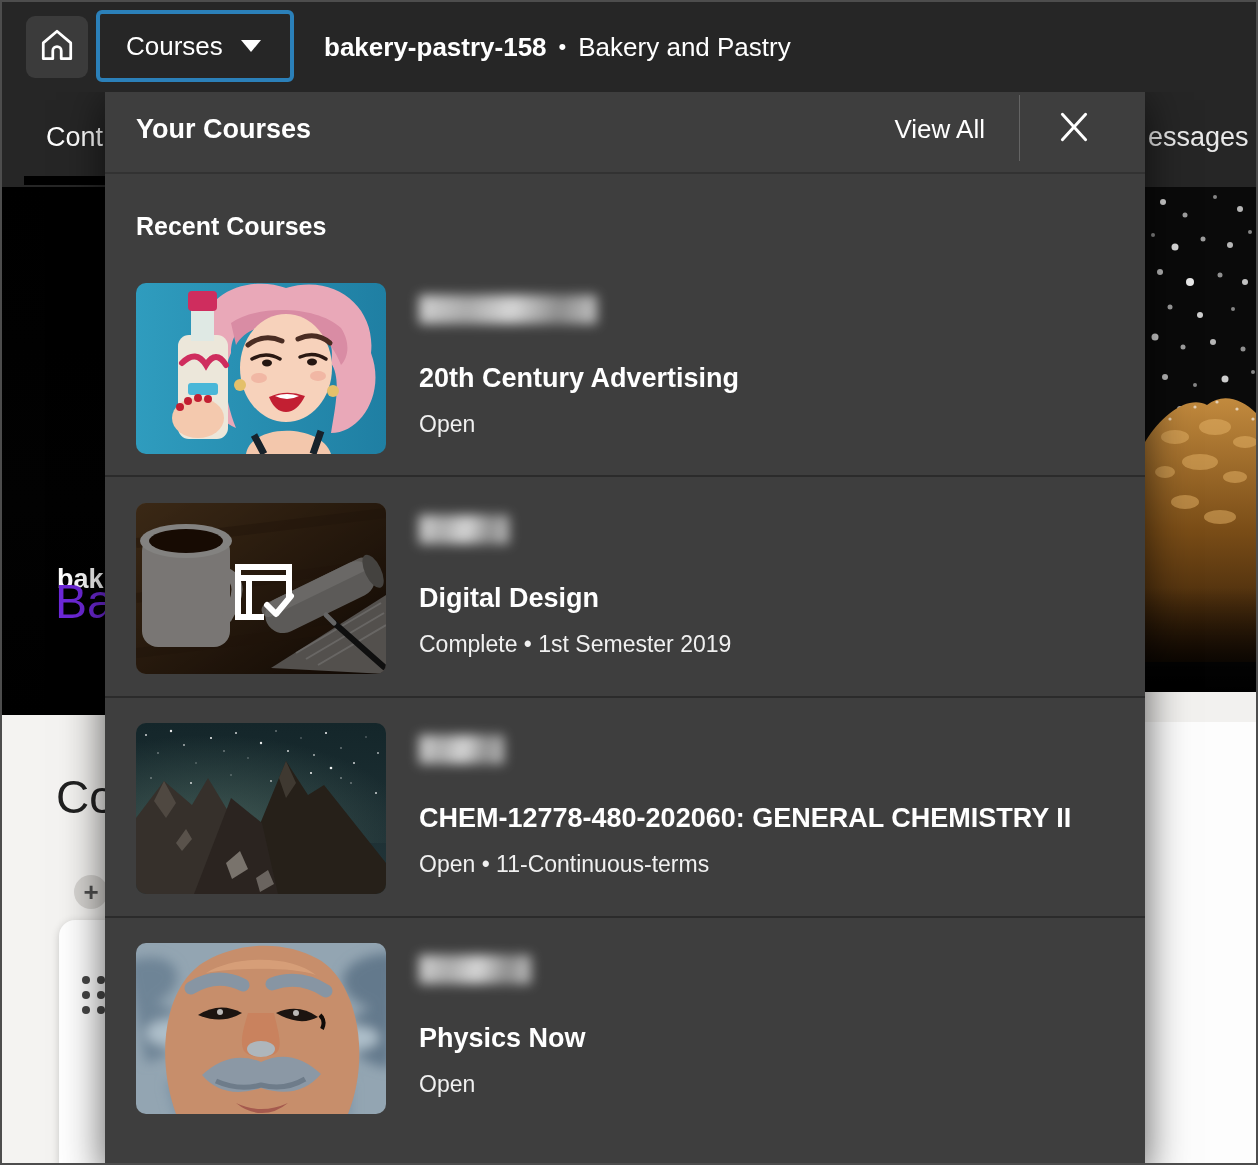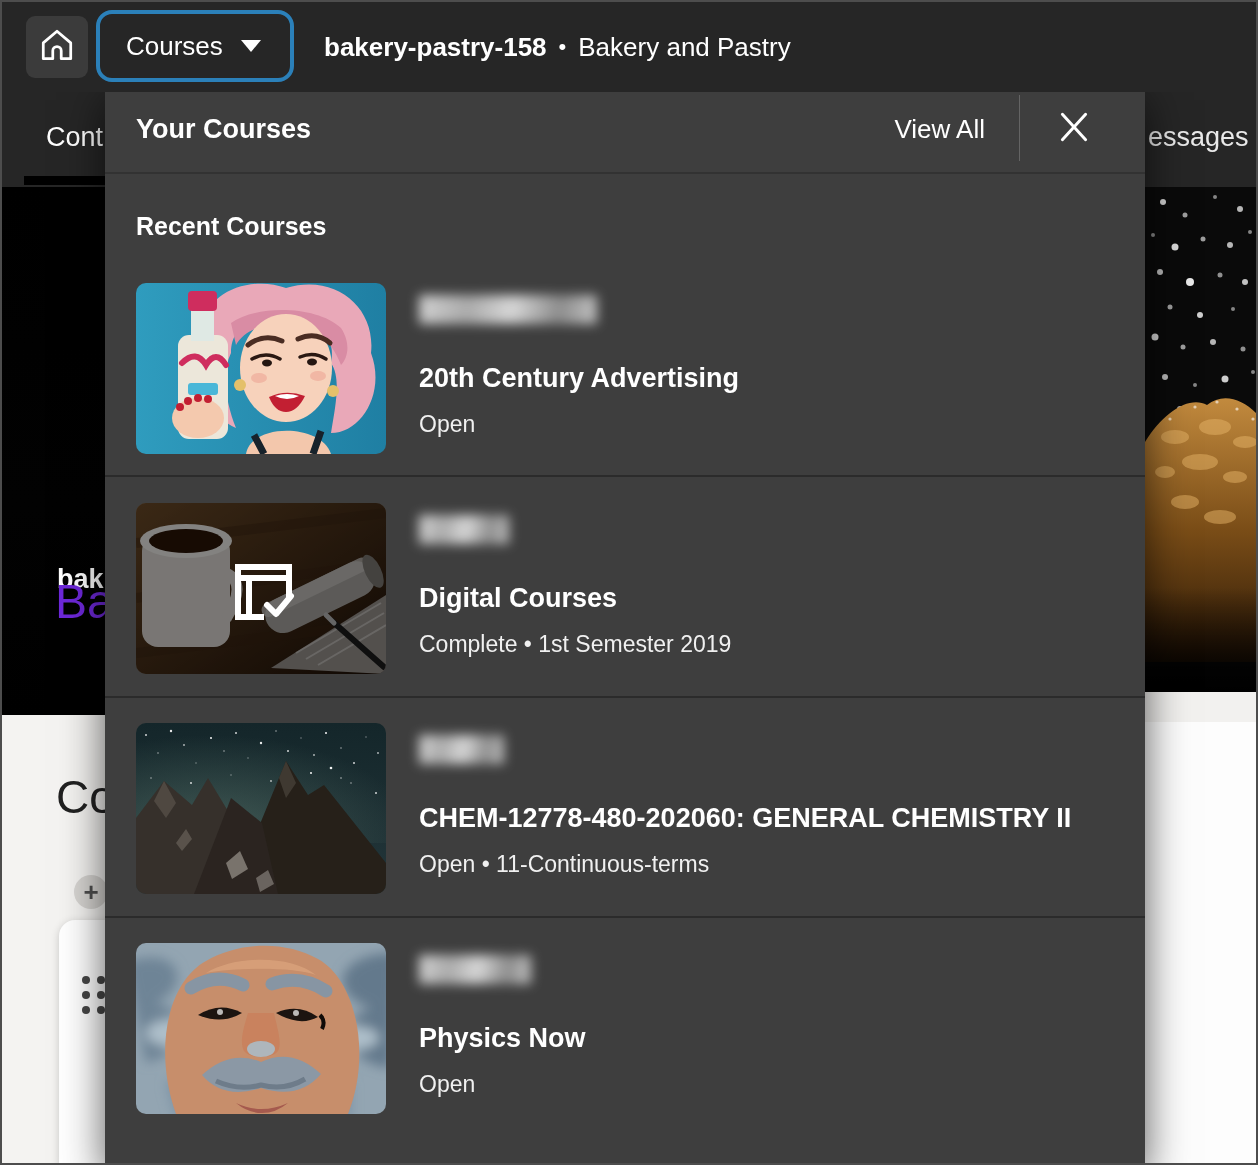--- a/index.html
+++ b/index.html
@@ -7,21 +7,21 @@
   body { font-family:"Liberation Sans", sans-serif; }
   #screen{
     position:relative; width:1258px; height:1165px; overflow:hidden;
     background:#f4f3f1; border:2px solid #4d4d4d;
   }
   
   .topbar{ position:absolute; left:0; top:0; width:100%; height:90px; background:#262626; z-index:30; }
   .home-btn{ position:absolute; left:24px; top:14px; width:62px; height:62px; border-radius:9px;
     background:#3b3b3b; display:flex; align-items:center; justify-content:center; cursor:pointer; }
   .courses-btn{ position:absolute; left:94px; top:8px; height:72px; min-width:198px; padding:0 26px;
-    border:4px solid #2b80b9; border-radius:16px; background:transparent; color:#fff;
+    border:4px solid #2b80b9; border-radius:6px; background:transparent; color:#fff;
     display:flex; align-items:center; gap:18px; font-size:26px; cursor:pointer; }
   .caret{ width:0; height:0; border-left:10px solid transparent; border-right:10px solid transparent;
     border-top:12px solid #ffffff; }
   .breadcrumb{ position:absolute; left:322px; top:0; height:90px; display:flex; align-items:center;
     color:#fff; font-size:26px; white-space:nowrap; }
   .breadcrumb .crumb-id{ font-weight:bold; }
   .breadcrumb .crumb-sep{ margin:0 12px; font-size:22px; }
   
   .navrow{ position:absolute; left:0; top:90px; width:100%; height:95px; background:#262626; z-index:1; }
   .tab-partial-left{ position:absolute; left:44px; top:30px; color:#fff; font-size:27px; }
@@ -278,21 +278,21 @@
           <g transform="translate(98,58)" stroke="#ffffff" stroke-width="6" fill="none">
             <path d="M55 36 V6 H4 V56 H30"></path>
             <path d="M4 17 H55"></path>
               <path d="M15 17 V56"></path>
             <path d="M33 44 l 9 9 l 15 -18" stroke-linecap="round" stroke-linejoin="round"></path>
           </g>
         </svg>
       </div>
       <div class="course-text">
         <span class="redacted" style="left:0;width:90px;"></span>
-        <span class="course-title">Digital Courses</span>
+        <span class="course-title">Digital Design</span>
         <span class="course-status">Complete • 1st Semester 2019</span>
       </div>
     </div>
     <div class="row-divider" style="top:610px;"></div>
 
     <div class="course-row" style="top:637px;">
       <div class="thumb">
         <svg viewBox="0 0 250 171" preserveAspectRatio="none">
           <defs>
             <linearGradient id="sky" x1="0" y1="0" x2="0" y2="1">

